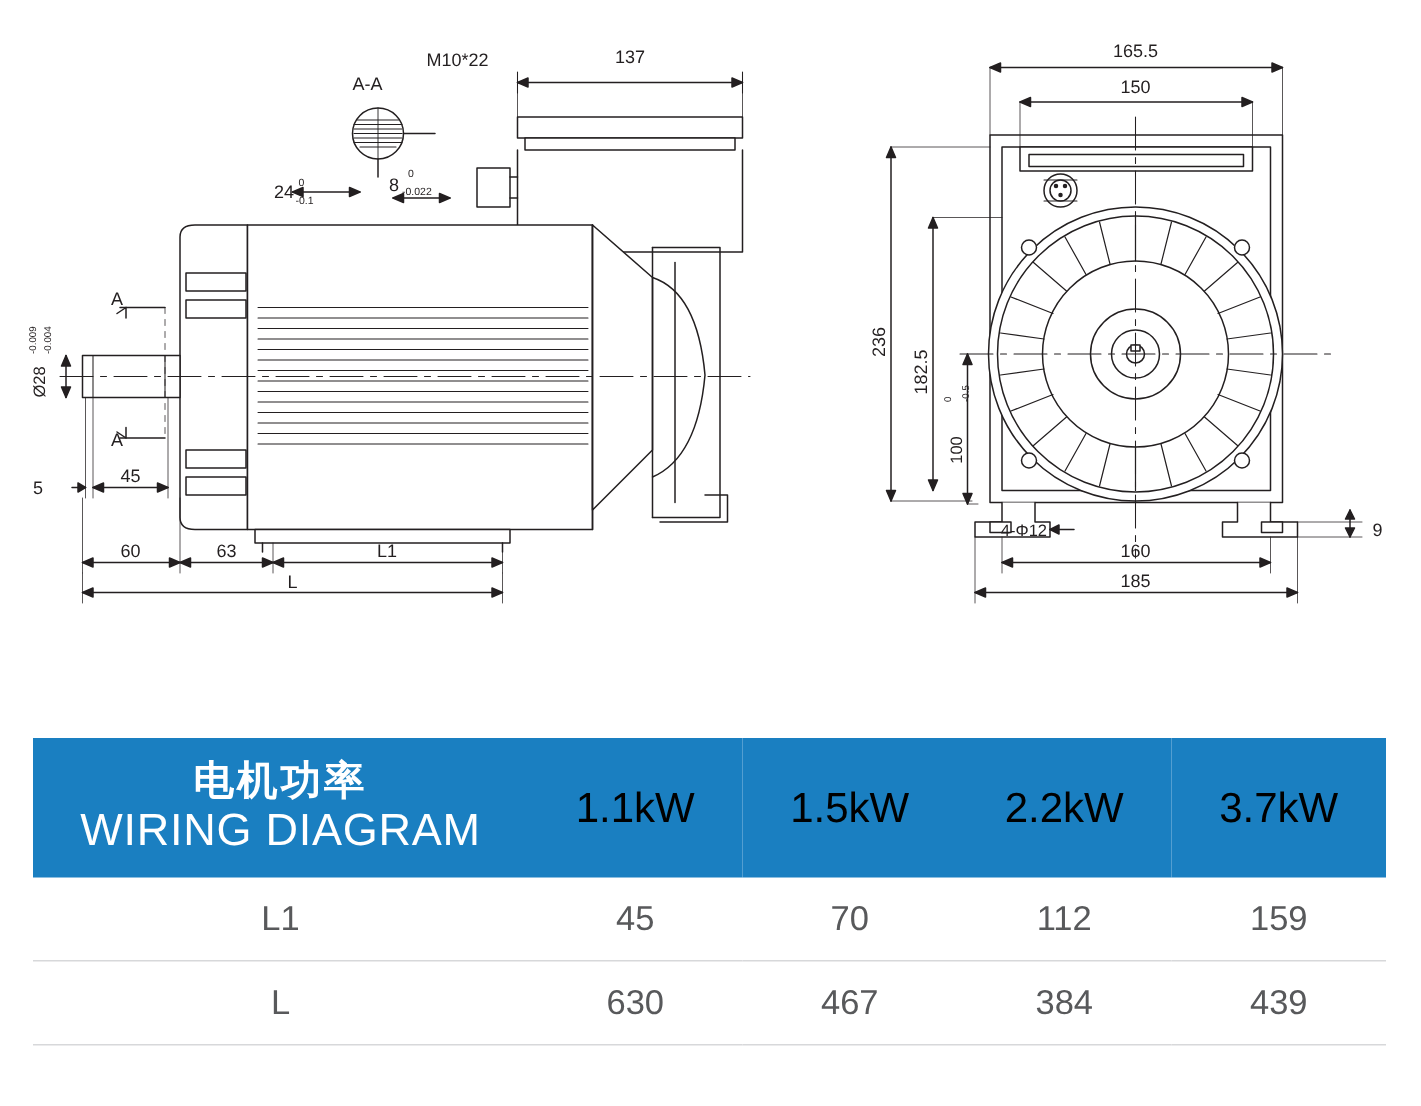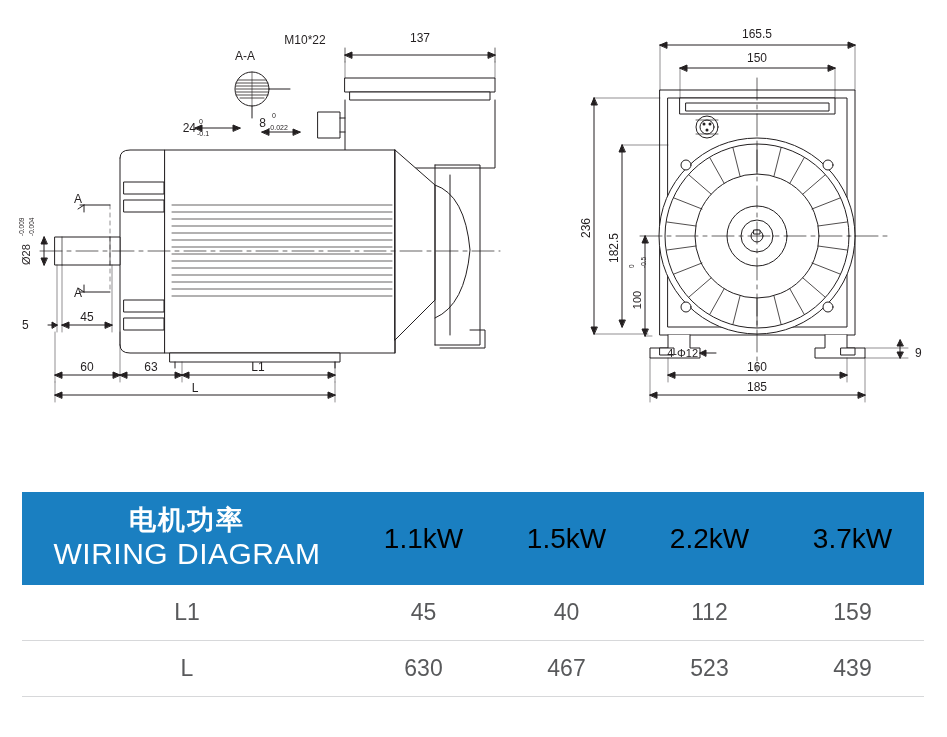--- a/index.html
+++ b/index.html
@@ -389,27 +389,27 @@
         </th>
         <th>
           <span class="hdr-pw">3.7kW</span>
         </th>
       </tr>
     </thead>
     <tbody>
       <tr>
         <td>L1</td>
         <td>45</td>
-        <td>40</td>
+        <td>70</td>
         <td>112</td>
         <td>159</td>
       </tr>
       <tr>
         <td>L</td>
         <td>630</td>
         <td>467</td>
-        <td>523</td>
+        <td>384</td>
         <td>439</td>
       </tr>
     </tbody>
   </table>
 
 </div>
 
 </body></html>

